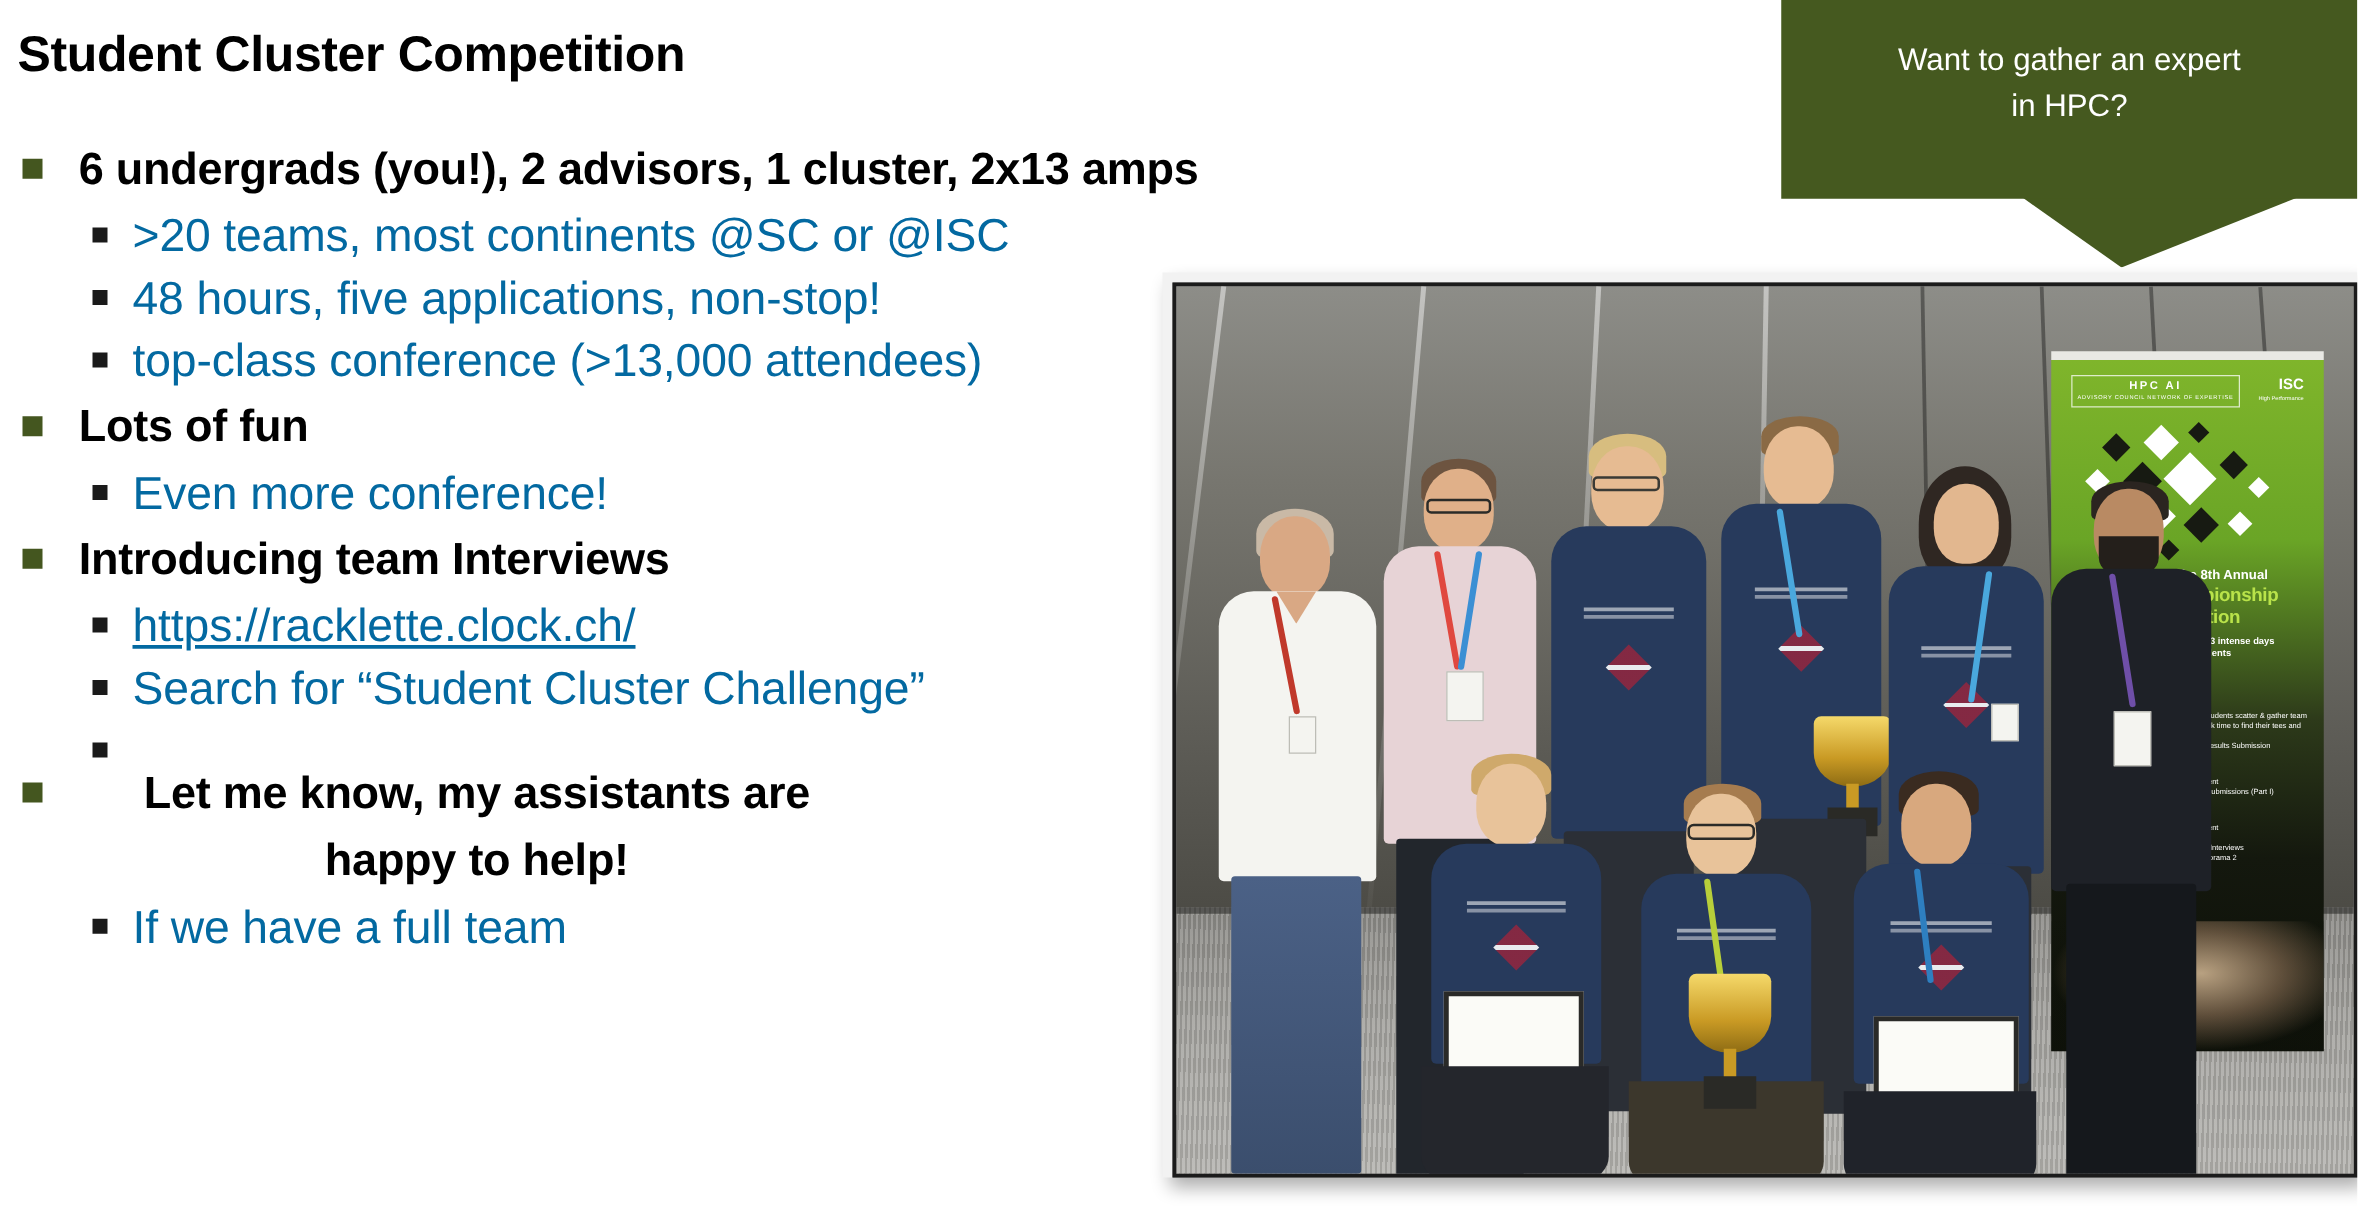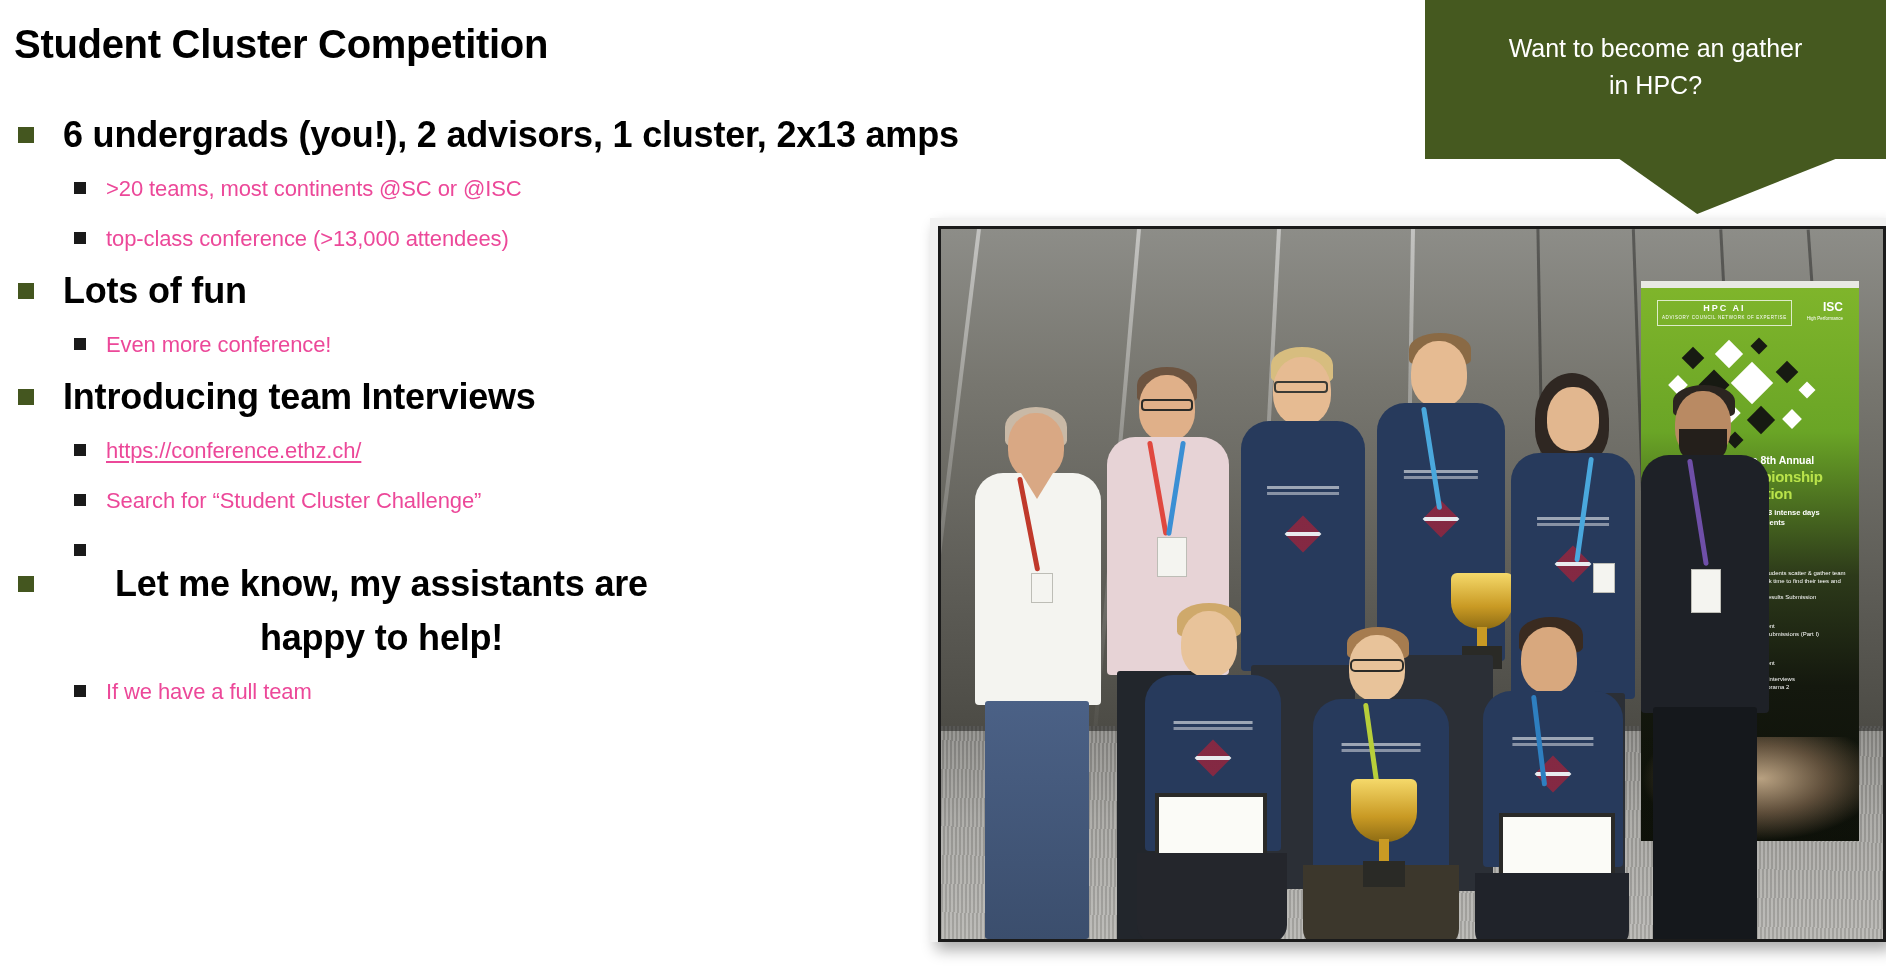--- a/index.html
+++ b/index.html
@@ -76,24 +76,24 @@
     margin-bottom: 1px;
   }
   .lvl2 .marker {
     width: 12px; height: 12px;
     background: #1a1a1a;
     flex: 0 0 12px;
     margin-top: 18px;
     margin-right: 20px;
   }
   .lvl2 .btext {
-    font-size: 22px;
+    font-size: 37px;
     font-weight: normal;
     line-height: 49px;
-    color: #ec4899;
+    color: #0369a1;
     letter-spacing: -0.1px;
   }
 
   .btext a, .link-text {
     color: #1f70c1;
     text-decoration: underline;
     text-underline-offset: 3px;
   }
 
   
@@ -366,20 +366,24 @@
     <div class="bullet-row lvl1">
       <span class="marker"></span>
       <span class="btext">6 undergrads (you!), 2 advisors, 1 cluster, 2x13 amps</span>
     </div>
 
     <div class="bullet-row lvl2">
       <span class="marker"></span>
       <span class="btext">&gt;20 teams, most continents @SC or @ISC</span>
     </div>
 
+    <div class="bullet-row lvl2">
+      <span class="marker"></span>
+      <span class="btext">48 hours, five applications, non-stop!</span>
+    </div>
 
     <div class="bullet-row lvl2">
       <span class="marker"></span>
       <span class="btext">top-class conference (&gt;13,000 attendees)</span>
     </div>
 
     <div class="bullet-row lvl1">
       <span class="marker"></span>
       <span class="btext">Lots of fun</span>
     </div>
@@ -389,21 +393,21 @@
       <span class="btext">Even more conference!</span>
     </div>
 
     <div class="bullet-row lvl1">
       <span class="marker"></span>
       <span class="btext">Introducing team Interviews</span>
     </div>
 
     <div class="bullet-row lvl2">
       <span class="marker"></span>
-      <span class="btext link-text">https://conference.ethz.ch/</span>
+      <span class="btext link-text">https://racklette.clock.ch/</span>
     </div>
 
     <div class="bullet-row lvl2">
       <span class="marker"></span>
       <span class="btext">Search for “Student Cluster Challenge”</span>
     </div>
 
     <div class="bullet-row lvl2">
       <span class="marker"></span>
     </div>
@@ -415,21 +419,21 @@
 
     <div class="bullet-row lvl2">
       <span class="marker"></span>
       <span class="btext">If we have a full team</span>
     </div>
 
   </div>
 
   <div id="callout-tail"></div>
   <div id="callout">
-    <div id="callout-text">Want to become an gather
+    <div id="callout-text">Want to gather an expert
 in HPC?</div>
   </div>
 
   <div id="photo-frame">
     <div id="photo">
 
       <div class="backdrop"></div>
 
       <div class="curtain-seam" style="left:36px;  transform: rotate(7deg);"></div>
       <div class="curtain-seam" style="left:196px; transform: rotate(5deg);"></div>

